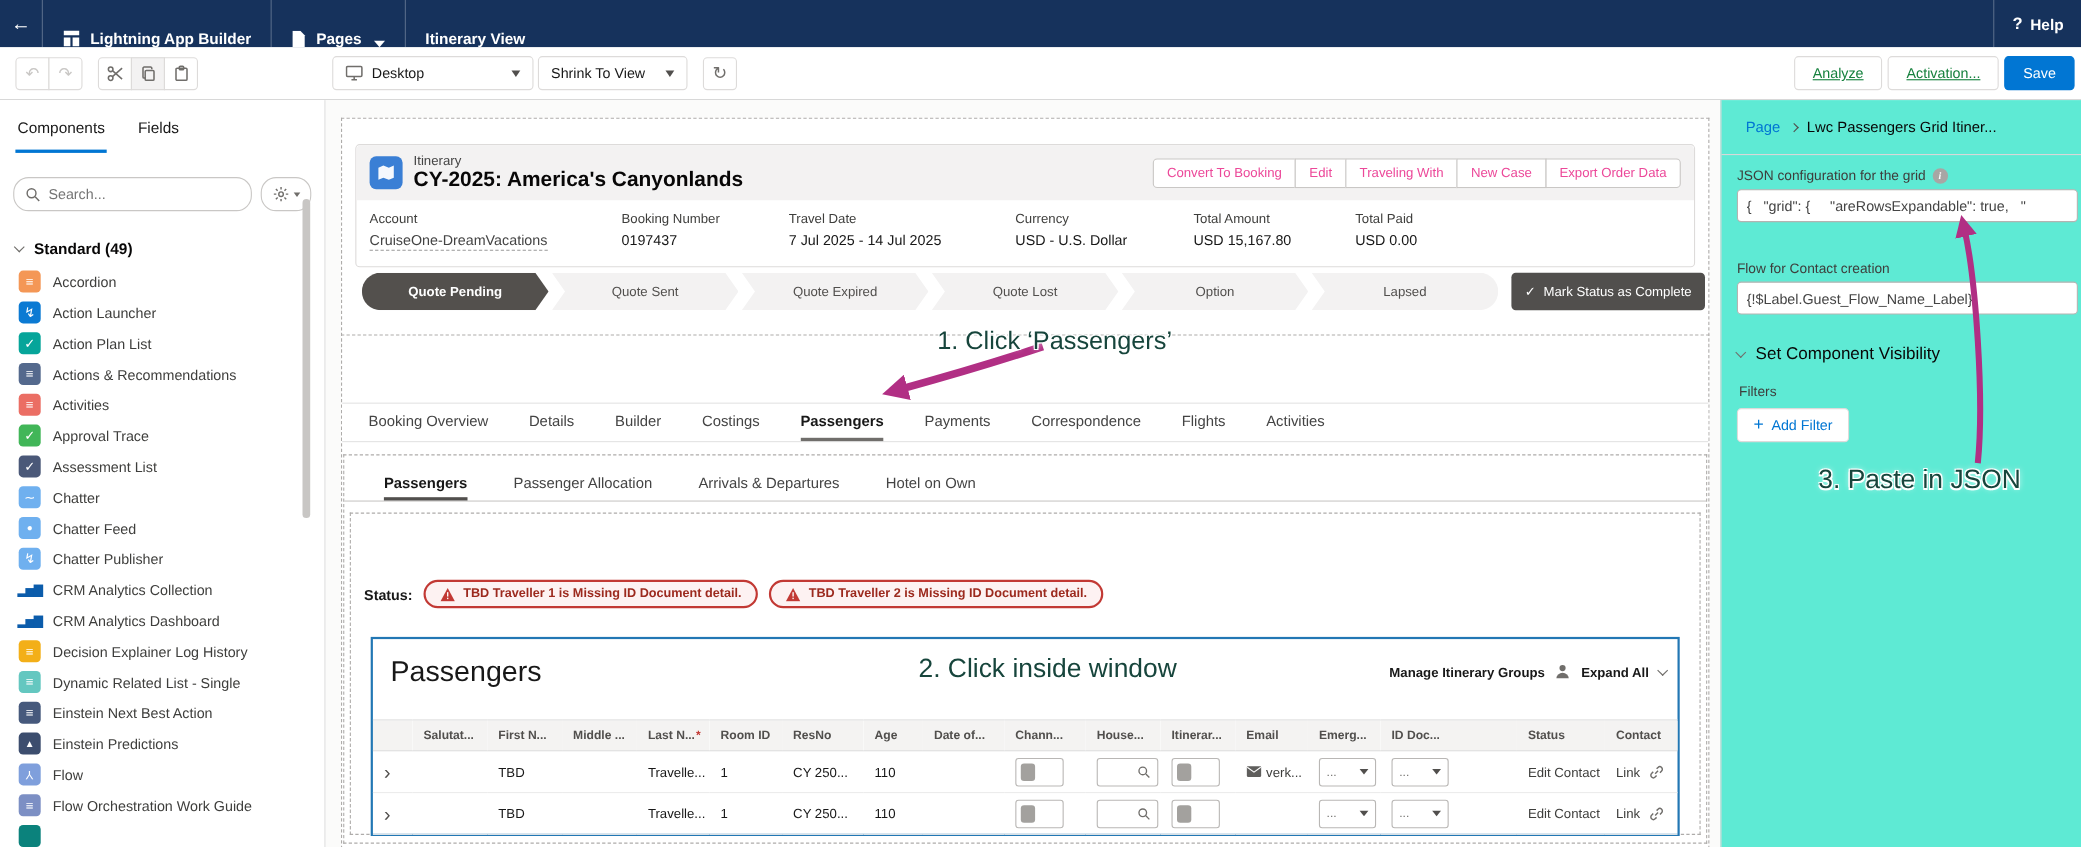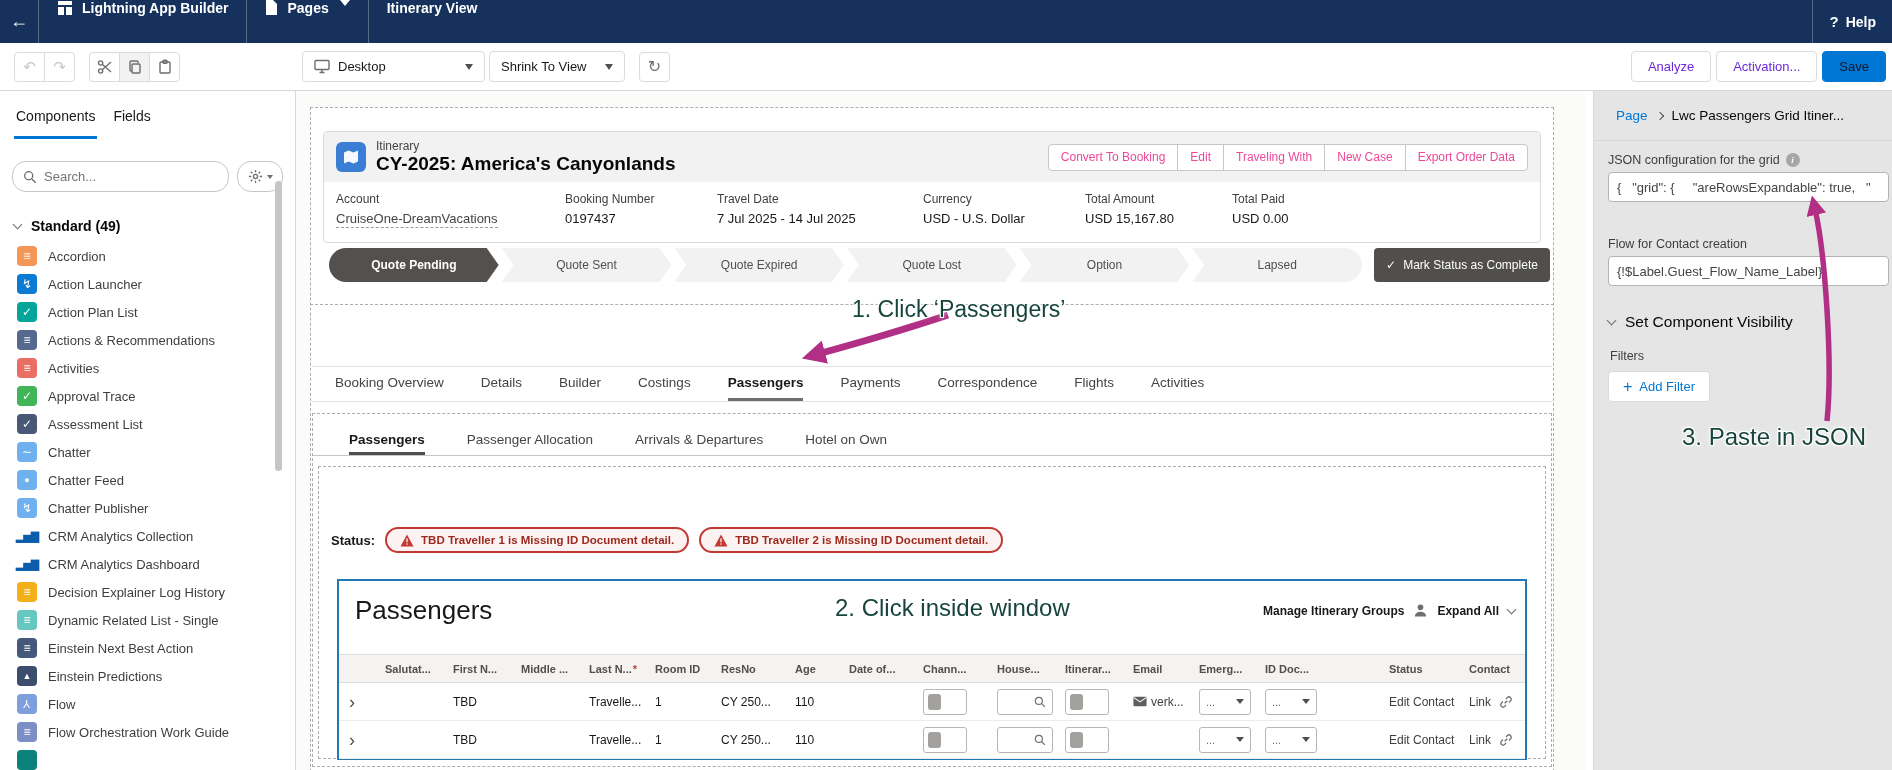--- a/index.html
+++ b/index.html
@@ -3,21 +3,21 @@
 <meta charset="utf-8">
 <style>
 *{box-sizing:border-box;margin:0;padding:0;}
 html,body{width:1892px;height:770px;overflow:hidden;}
 body{font-family:"Liberation Sans","DejaVu Sans",sans-serif;background:#fff;position:relative;font-size:13px;color:#181818;}
 
 
 #nav{position:absolute;left:0;top:0;width:1892px;height:43px;background:#16325c;color:#fff;display:flex;align-items:stretch;}
 .nav-back{width:38px;display:flex;align-items:center;justify-content:center;font-size:18px;cursor:pointer;}
 .nav-sep{width:1px;background:rgba(255,255,255,.28);}
-.nav-item{display:flex;align-items:flex-start;gap:9px;padding:0 18px;font-size:14px;font-weight:bold;}
+.nav-item{display:flex;align-items:flex-end;gap:9px;padding:0 18px;font-size:14px;font-weight:bold;}
 .nav-caret{width:0;height:0;border-left:5px solid transparent;border-right:5px solid transparent;border-top:6px solid #fff;margin-left:2px;}
 #nav-right{margin-left:auto;display:flex;align-items:stretch;}
 .nav-help{display:flex;align-items:center;gap:7px;padding:0 16px;font-size:14px;font-weight:bold;border-left:1px solid rgba(255,255,255,.28);}
 .qmark{font-size:15px;font-weight:bold;}
 
 
 #toolbar{position:absolute;left:0;top:43px;width:1892px;height:48px;background:#fff;border-bottom:1px solid #d8d8d8;display:flex;align-items:center;}
 .tb-group{display:flex;margin-left:14px;}
 .tb-btn{width:31px;height:30px;border:1px solid #dddbda;background:#fff;display:flex;align-items:center;justify-content:center;color:#706e6b;margin-left:-1px;cursor:pointer;}
 .tb-btn:first-child{border-radius:4px 0 0 4px;margin-left:0;}
@@ -25,26 +25,26 @@
 .tb-btn.only{border-radius:4px;}
 .tb-btn.dim{color:#c9c7c5;font-size:15px;}
 .tb-btn.sel{background:#f3f2f2;}
 .tb-select{height:31px;border:1px solid #dddbda;border-radius:4px;display:flex;align-items:center;padding:0 11px;font-size:13px;color:#181818;gap:8px;background:#fff;cursor:pointer;}
 .tb-caret{width:0;height:0;border-left:4.5px solid transparent;border-right:4.5px solid transparent;border-top:6px solid #514f4d;margin-left:auto;}
 #sel-device{width:183px;margin-left:122px;}
 #sel-view{width:136px;margin-left:4px;}
 #btn-refresh{margin-left:14px;font-size:16px;border-radius:4px;}
 #tb-right{margin-left:auto;display:flex;gap:5px;margin-right:6px;}
 .btn{height:31px;padding:0 16px;border-radius:4px;font-size:13px;display:flex;align-items:center;cursor:pointer;}
-.btn-neutral{background:#fff;border:1px solid #dddbda;color:#6d28d9;}
-.btn-brand{background:#0176d3;border:1px solid #0176d3;color:#0f172a;}
+.btn-neutral{background:#fff;border:1px solid #dddbda;color:#15803d;text-decoration:underline;}
+.btn-brand{background:#0176d3;border:1px solid #0176d3;color:#ffffff;}
 
 
 #sidebar{position:absolute;left:0;top:91px;width:296px;bottom:0;background:#fff;border-right:1px solid #d8d8d8;}
-.sb-tabs{display:flex;gap:14px;padding-left:14px;height:48px;align-items:flex-end;}
+.sb-tabs{display:flex;gap:26px;padding-left:14px;height:48px;align-items:flex-end;}
 .sb-tab{padding:0 2px 12px;font-size:14px;color:#181818;border-bottom:3px solid transparent;cursor:pointer;}
 .sb-tab.active{border-bottom-color:#0176d3;}
 .sb-search-row{display:flex;gap:8px;margin:22px 12px 0 12px;}
 .sb-search{flex:1;height:31px;border:1px solid #c9c7c5;border-radius:14px;display:flex;align-items:center;padding:0 10px;gap:7px;}
 .sb-search input{border:none;outline:none;flex:1;font-size:13px;color:#444;font-family:inherit;background:transparent;width:100%;}
 .sb-gear{width:46px;height:31px;border:1px solid #c9c7c5;border-radius:14px;display:flex;align-items:center;justify-content:center;gap:4px;color:#706e6b;cursor:pointer;}
 .gear-caret{width:0;height:0;border-left:3.5px solid transparent;border-right:3.5px solid transparent;border-top:4.5px solid #706e6b;}
 .sb-section{display:flex;align-items:center;gap:10px;margin:26px 0 8px 14px;font-size:14px;font-weight:bold;color:#080707;}
 .chev-down{width:7px;height:7px;border-right:1.6px solid #706e6b;border-bottom:1.6px solid #706e6b;transform:rotate(45deg);margin-top:-3px;}
 .comp-list{margin-top:4px;}
@@ -118,21 +118,21 @@
 .mini-input{width:44px;height:26px;border:1px solid #b9b7b5;border-radius:3px;background:#fff;display:inline-flex;align-items:center;padding:0 4px;}
 .blob{width:13px;height:16px;background:#a3a19e;border-radius:3px;}
 .mini-search{width:56px;height:26px;border:1px solid #b9b7b5;border-radius:3px;background:#fff;display:inline-flex;align-items:center;justify-content:flex-end;padding:0 6px;}
 .mini-select{width:52px;height:26px;border:1px solid #b9b7b5;border-radius:3px;background:#fff;display:inline-flex;align-items:center;justify-content:space-between;padding:0 6px;color:#706e6b;font-size:11px;cursor:pointer;}
 .ms-caret{width:0;height:0;border-left:4px solid transparent;border-right:4px solid transparent;border-top:5px solid #514f4d;}
 .email-cell{display:flex;align-items:center;gap:4px;color:#3e3e3c;}
 .status-cell{display:flex;align-items:center;gap:6px;color:#3e3e3c;}
 .contact-cell{display:flex;align-items:center;gap:8px;color:#3e3e3c;}
 
 
-#panel{position:absolute;right:0;top:91px;width:299px;bottom:0;background:#e5e5e5;border-left:1px solid #d8d8d8;}
+#panel{position:absolute;right:0;top:91px;width:328px;bottom:0;background:#5eead4;border-left:1px solid #d8d8d8;}
 .bc{position:absolute;top:0;left:0;right:0;height:50px;border-bottom:1px solid #d8d8d8;display:flex;align-items:center;padding-left:22px;gap:9px;font-size:13.5px;}
 .bc-root{color:#0176d3;cursor:pointer;}
 .chev-right{width:6px;height:6px;border-right:1.6px solid #514f4d;border-bottom:1.6px solid #514f4d;transform:rotate(-45deg);}
 .bc-comp{color:#080707;}
 .p-label{position:absolute;left:14px;font-size:12.5px;color:#3e3e3c;display:flex;align-items:center;gap:6px;}
 .info-i{width:14px;height:14px;border-radius:50%;background:#a8a6a4;color:#fff;font-size:9px;font-style:italic;font-weight:bold;display:inline-flex;align-items:center;justify-content:center;font-family:"Liberation Serif",serif;}
 .p-input{position:absolute;left:14px;right:3px;height:30px;border:1px solid #b5b3b1;border-radius:4px;padding:0 8px;font-size:13px;color:#444;font-family:inherit;background:#fff;}
 .vis-head{position:absolute;top:222px;left:14px;display:flex;align-items:center;gap:10px;font-size:15.5px;color:#080707;}
 .p-filters{position:absolute;top:258px;left:16px;font-size:12.5px;color:#3e3e3c;}
 .btn-addfilter{position:absolute;top:280px;left:14px;height:31px;padding:0 14px;border:1px solid #dddbda;border-radius:4px;background:#fff;color:#0176d3;font-size:13px;display:flex;align-items:center;gap:7px;cursor:pointer;}

